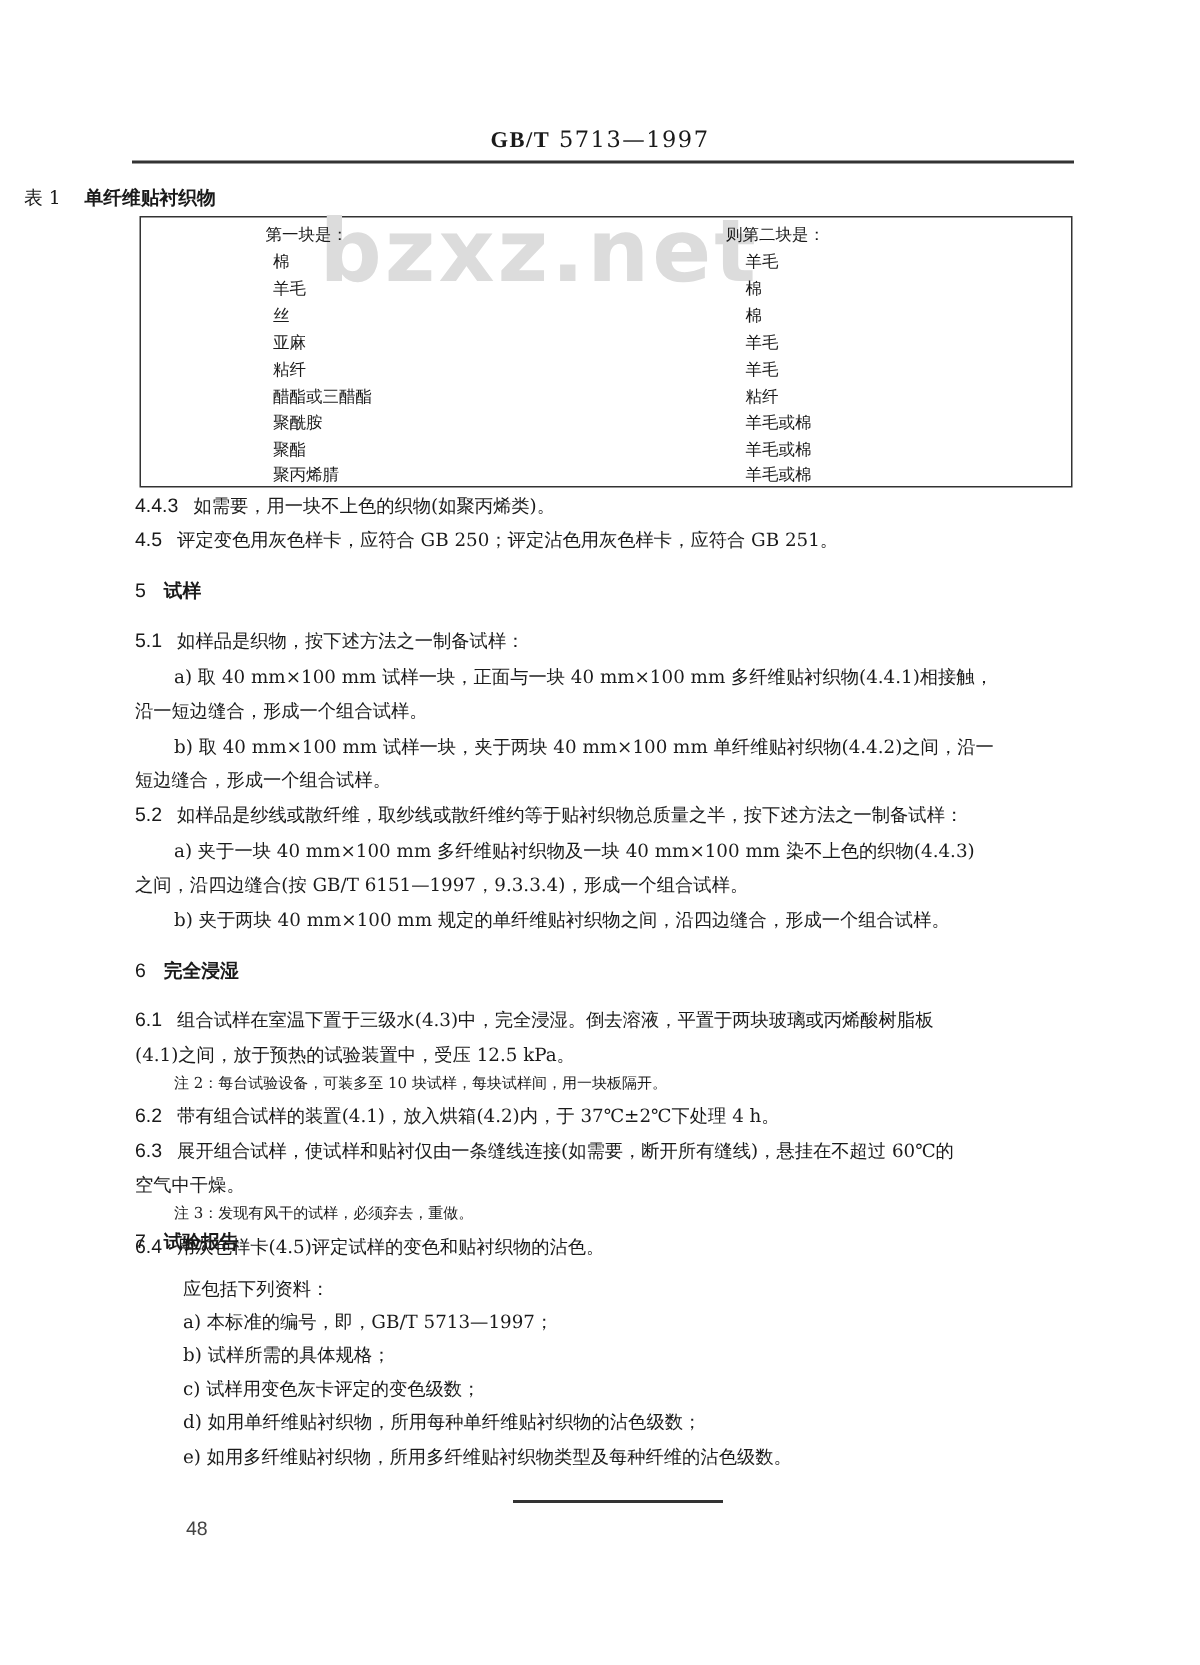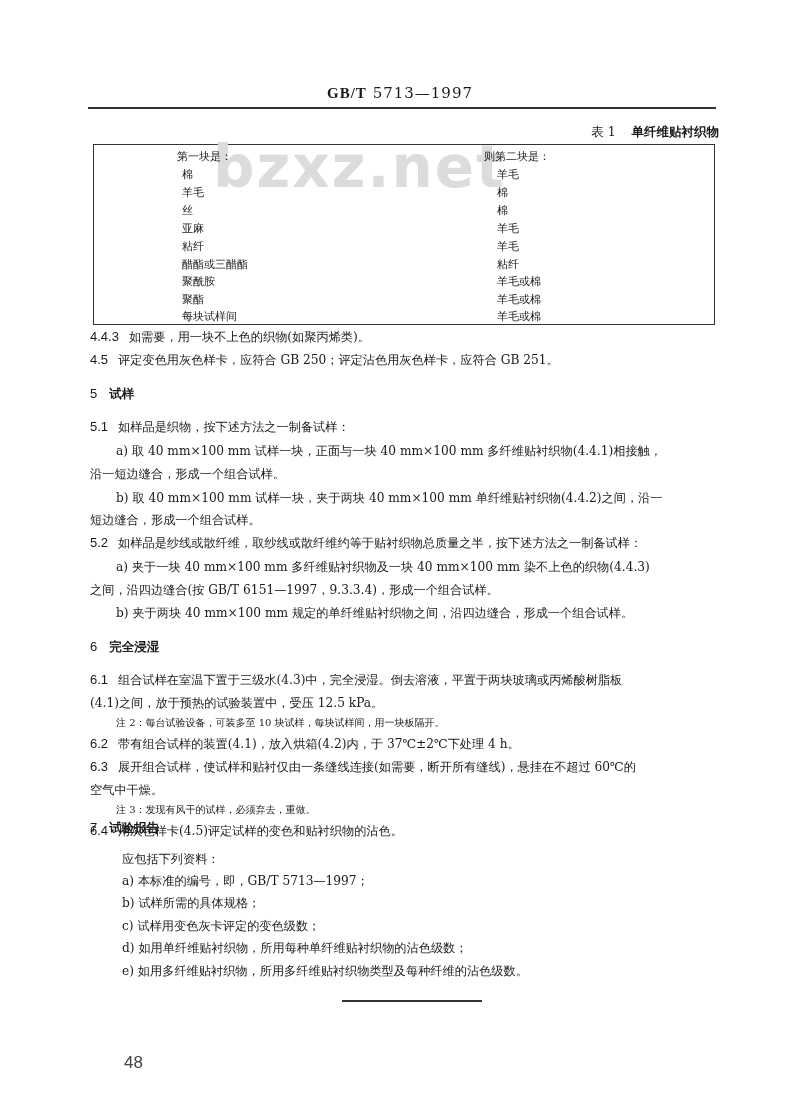--- a/index.html
+++ b/index.html
@@ -2,34 +2,34 @@
 <html><head>
 <meta charset="utf-8">
 <style>
   html, body { margin:0; padding:0; background:#ffffff; }
   body { width:800px; height:1110px; position:relative; overflow:hidden;
          font-family:"DejaVu Serif","Liberation Serif",serif; color:#1a1a1a; }
   .abs { position:absolute; }
   .std-header { left:0; width:800px; top:84px; text-align:center; font-size:15px; letter-spacing:1px; }
   .std-header b { font-family:"Liberation Serif",serif; font-weight:bold; }
   .hr-top { left:88px; width:628px; top:107px; height:2px; background:#333; }
-  .table-caption { left:3px; width:716px; top:124px; text-align:right; font-size:12.5px; }
+  .table-caption { left:16px; width:716px; top:124px; text-align:left; font-size:12.5px; }
   .table-box { left:93px; top:144px; width:622px; height:181px; border:1.5px solid #333; box-sizing:border-box; }
   .watermark { left:213px; top:138px; font-family:"DejaVu Sans","Liberation Sans",sans-serif;
                font-weight:bold; font-size:58px; color:#dcdcdc; letter-spacing:2px; line-height:1; z-index:0; }
   .trow { position:absolute; font-size:11px; line-height:17px; z-index:1; }
   .col-a { left:182px; }
   .col-b { left:497px; }
   .txt { position:absolute; font-size:12.2px; line-height:20px; white-space:nowrap; z-index:1; }
   .num { font-family:"Liberation Sans",sans-serif; font-size:13px; margin-right:10px; }
   .h2 { font-weight:bold; font-size:12.5px; }
   .h2 .n { font-family:"Liberation Sans",sans-serif; font-weight:normal; margin-right:12px; font-size:13px; }
   .note { font-size:10px; }
   .end-rule { left:342px; top:1000px; width:140px; height:1.5px; background:#333; }
-  .page-num { left:124px; top:1053px; font-size:17px; color:#444; font-family:"Liberation Sans",sans-serif; }
+  .page-num { left:124px; top:1011px; font-size:13px; color:#444; font-family:"Liberation Sans",sans-serif; }
 </style>
 </head>
 <body>
 
 <div class="abs std-header">
   <b>GB/T</b>
   <span>5713—1997</span>
 </div>
 <div class="abs hr-top"></div>
 
@@ -53,21 +53,21 @@
 <div class="trow col-a" style="top:220px;">亚麻</div>
 <div class="trow col-b" style="top:220px;">羊毛</div>
 <div class="trow col-a" style="top:238px;">粘纤</div>
 <div class="trow col-b" style="top:238px;">羊毛</div>
 <div class="trow col-a" style="top:256px;">醋酯或三醋酯</div>
 <div class="trow col-b" style="top:256px;">粘纤</div>
 <div class="trow col-a" style="top:273px;">聚酰胺</div>
 <div class="trow col-b" style="top:273px;">羊毛或棉</div>
 <div class="trow col-a" style="top:291px;">聚酯</div>
 <div class="trow col-b" style="top:291px;">羊毛或棉</div>
-<div class="trow col-a" style="top:308px;">每块试样间</div>
+<div class="trow col-a" style="top:308px;">聚丙烯腈</div>
 <div class="trow col-b" style="top:308px;">羊毛或棉</div>
 
 <div class="txt" style="left:90px;top:327px;">
   <span class="num">4.4.3</span><span>如需要，用一块不上色的织物(如聚丙烯类)。</span>
 </div>
 <div class="txt" style="left:90px;top:350px;">
   <span class="num">4.5</span><span>评定变色用灰色样卡，应符合 GB 250；评定沾色用灰色样卡，应符合 GB 251。</span>
 </div>
 
 <div class="txt h2" style="left:90px;top:384px;">

